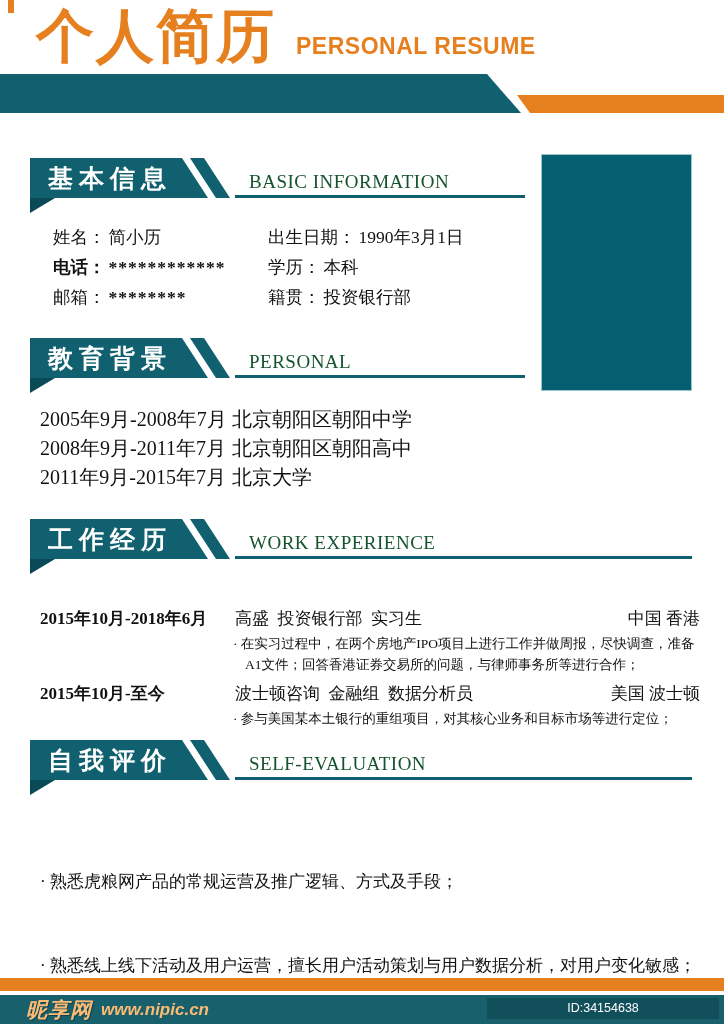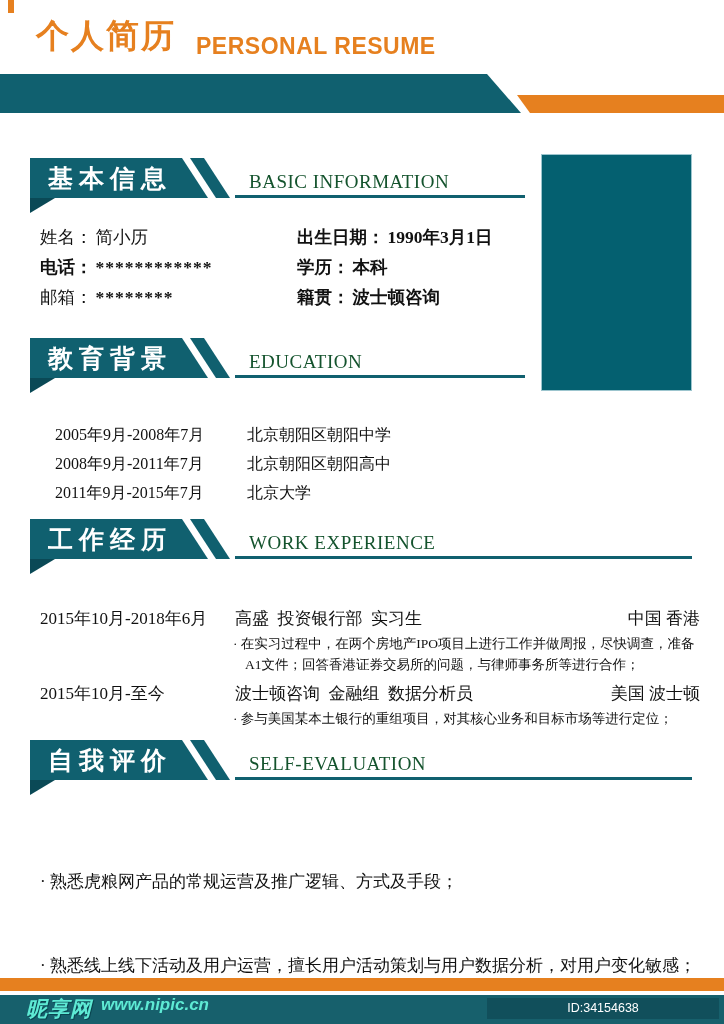--- a/index.html
+++ b/index.html
@@ -3,21 +3,21 @@
 <meta charset="utf-8">
 <style>
   html,body{margin:0;padding:0;background:#fff;}
   .page{position:relative;width:724px;height:1024px;background:#ffffff;overflow:hidden;
         font-family:"Liberation Serif","DejaVu Serif",serif;color:#111;}
 
   
   .corner-mark{position:absolute;left:8px;top:0;width:6px;height:13px;background:#E6801F;}
   .title-row{position:absolute;left:36px;top:8px;display:flex;align-items:flex-end;color:#E6801F;}
   .title-cn{font-family:"Liberation Sans","DejaVu Sans",sans-serif;font-weight:bold;
-            font-size:33px;line-height:56px;letter-spacing:2px;}
+            font-size:58px;line-height:56px;letter-spacing:2px;}
   .title-en{font-family:"Liberation Sans","DejaVu Sans",sans-serif;font-weight:bold;
             font-size:23px;line-height:36px;margin-left:20px;letter-spacing:0.5px;}
   .band-teal{position:absolute;left:0;top:74px;width:521px;height:39px;background:#10606F;
              clip-path:polygon(0 0,487px 0,521px 100%,0 100%);}
   .band-orange{position:absolute;left:0;top:95px;width:724px;height:18px;background:#E6801F;
                clip-path:polygon(517px 0,724px 0,724px 100%,530px 100%);}
 
   
   .banner{position:absolute;left:30px;width:662px;height:40px;}
   .banner .block{position:absolute;left:0;top:0;width:210px;height:40px;background:#10606F;
@@ -33,49 +33,49 @@
   .banner.short .underline{width:290px;}
   .banner.long  .underline{width:457px;}
   .banner.b1{top:158px;} .banner.b2{top:338px;} .banner.b3{top:519px;} .banner.b4{top:740px;}
 
   
   .photo{position:absolute;left:541px;top:154px;width:151px;height:237px;background:#046070;
          border:1px solid #9CC5CE;box-sizing:border-box;}
 
   
   .basic-col{position:absolute;top:222px;font-size:17.5px;line-height:30px;}
-  .basic-col.left{left:40px;} .basic-col.right{left:297px;font-weight:bold;}
+  .basic-col.left{left:53px;} .basic-col.right{left:268px;}
   .fvalue{margin-left:3px;}
   .bold-label{font-family:"Liberation Sans","DejaVu Sans",sans-serif;font-weight:bold;margin-top:20px;}
   .stars{letter-spacing:1px;font-weight:bold;}
 
   
-  .edu-list{position:absolute;left:40px;top:405px;margin:15px;padding:0;list-style:none;
-            font-size:16px;line-height:29px;}
+  .edu-list{position:absolute;left:40px;top:405px;margin:0;padding:0;list-style:none;
+            font-size:20px;line-height:29px;}
   .edu-item{display:flex;}
   .edu-period{width:192px;flex:none;}
 
   
   .work{position:absolute;left:40px;top:606px;width:660px;font-size:17px;}
   .work-head{display:flex;line-height:25px;}
-  .w-period{width:195px;flex:none;}
+  .w-period{width:195px;flex:none;font-weight:bold;}
   .w-role{flex:1;white-space:pre-wrap;}
   .w-loc{flex:none;white-space:pre-wrap;}
   .work-detail{padding-left:205px;text-indent:-12px;font-size:13.5px;line-height:21px;
                margin:2px 0 6px 0;}
 
   
   .self-list{position:absolute;left:40px;top:812px;width:668px;margin:0;padding:0;list-style:none;
              font-size:17px;line-height:28px;white-space:pre-wrap;}
 
   
   .footer-orange{position:absolute;left:0;top:978px;width:724px;height:13px;background:#E6801F;}
   .footer-teal{position:absolute;left:0;top:995px;width:724px;height:29px;background:#17606C;}
-  .footer-logo{position:absolute;left:26px;top:0;height:29px;display:flex;align-items:flex-start;
-               color:#5eead4;font-family:"Liberation Sans","DejaVu Sans",sans-serif;
+  .footer-logo{position:absolute;left:26px;top:0;height:29px;display:flex;align-items:center;
+               color:#fdba74;font-family:"Liberation Sans","DejaVu Sans",sans-serif;
                font-style:italic;font-weight:bold;}
   .logo-cn{font-size:21px;letter-spacing:1px;margin-right:9px;text-shadow:1px 1px 0 #0a4550;}
   .logo-url{font-size:17px;}
   .id-box{position:absolute;right:5px;top:3px;width:232px;height:21px;background:#114F5B;
           color:#fff;font-family:"Liberation Sans","DejaVu Sans",sans-serif;font-size:12.5px;
           line-height:21px;text-align:center;}
 </style>
 </head>
 <body>
 
@@ -111,30 +111,30 @@
     </div>
   </div>
   <div class="basic-col right">
     <div>
       <span>出生日期：</span><span class="fvalue">1990年3月1日</span>
     </div>
     <div>
       <span>学历：</span><span class="fvalue">本科</span>
     </div>
     <div>
-      <span>籍贯：</span><span class="fvalue">波士顿咨询</span>
+      <span>籍贯：</span><span class="fvalue">投资银行部</span>
     </div>
   </div>
 
   <div class="banner b2 short">
     <div class="block"><span>教育背景</span></div>
     <div class="stripe"></div>
     <div class="fold"></div>
     <div class="underline"></div>
-    <div class="en">EDUCATION</div>
+    <div class="en">PERSONAL</div>
   </div>
 
   <ul class="edu-list">
     <li class="edu-item">
       <span class="edu-period">2005年9月-2008年7月</span>
       <span class="edu-school">北京朝阳区朝阳中学</span>
     </li>
     <li class="edu-item">
       <span class="edu-period">2008年9月-2011年7月</span>
       <span class="edu-school">北京朝阳区朝阳高中</span>

